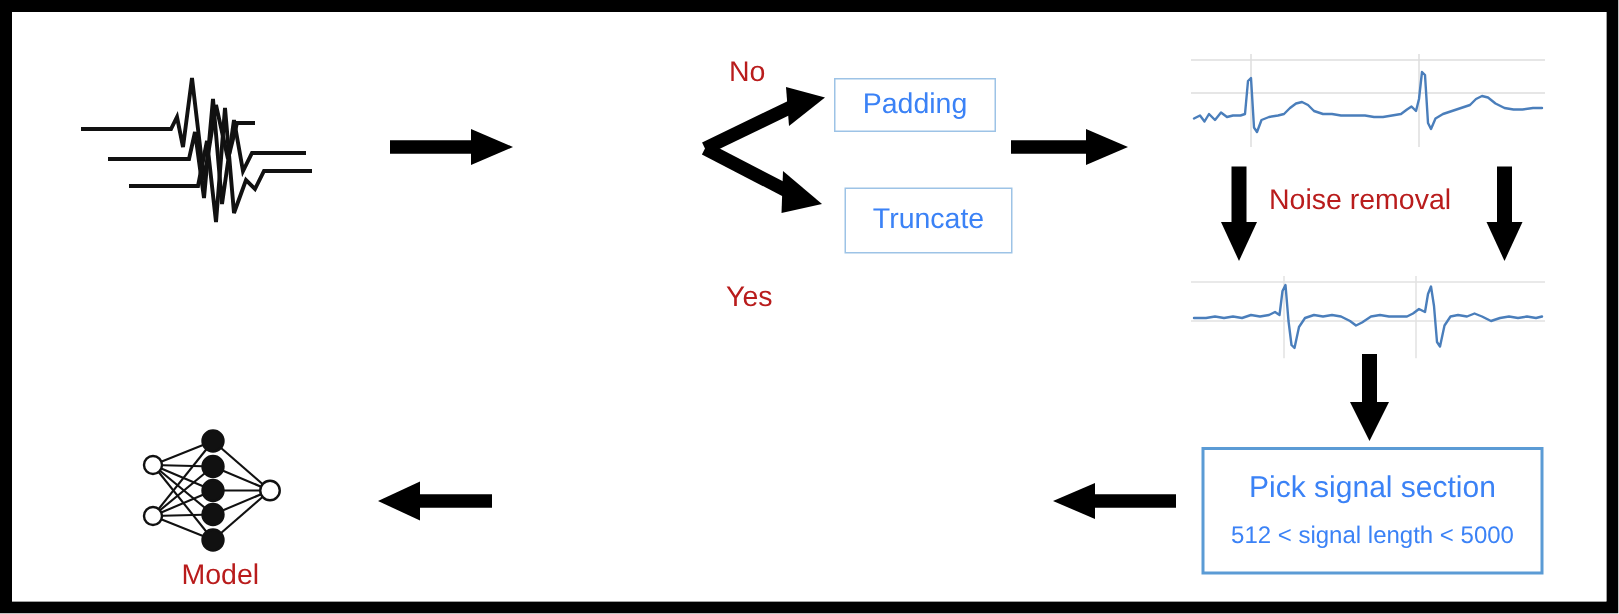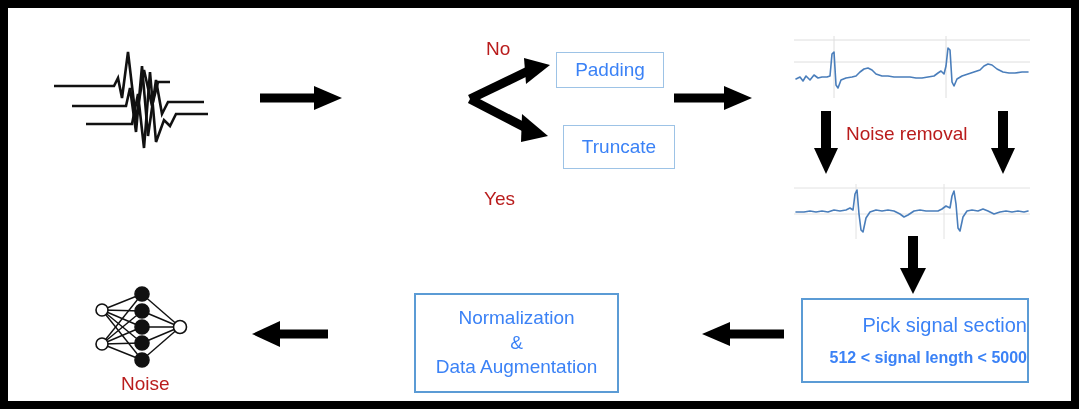--- a/index.html
+++ b/index.html
@@ -56,24 +56,23 @@
     font-size: 19px;
   }
   .box-truncate {
     left: 543px; top: 117px; width: 112px; height: 44px;
     font-size: 19px;
     margin-left: 12px;
   }
   .box-pick {
     left: 793px; top: 290px; width: 228px; height: 85px;
     gap: 2px;
-    align-items: flex-end;
   }
   .box-pick .t1 { font-size: 20px; margin-bottom: 10px; }
-  .box-pick .t2 { font-size: 16px; font-weight: bold; }
+  .box-pick .t2 { font-size: 16px; }
   .box-norm {
     left: 406px; top: 285px; width: 205px; height: 100px;
     font-size: 19px;
     line-height: 1.30;
   }
   
   .lbl-ecg-question { left: 347px; top: 84px; font-size: 20px; }
   .lbl-no { left: 478px; top: 30px; font-size: 19px; }
   .lbl-yes { left: 476px; top: 140px; font-size: 19px; margin-top: 40px; }
   .lbl-noise { left: 838px; top: 115px; font-size: 19px; }
@@ -143,25 +142,20 @@
         </g>
         <path fill="none" stroke="#4a7ebb" stroke-width="1.6" stroke-linejoin="round" stroke-linecap="round" d="M2,28 L10,28 L16,27 L22,28 L28,27 L34,28 L40,26 L46,27 L52,26 L56,24 L59,26 L61,10 L63,6 L65,30 L67,46 L69,48 L72,34 L76,28 L82,26 L88,27 L94,26 L100,27 L106,30 L110,33 L114,31 L120,27 L126,26 L132,27 L138,27 L144,27 L148,25 L152,22 L156,24 L158,12 L160,7 L162,20 L164,44 L166,47 L169,33 L173,27 L178,26 L184,27 L189,25 L194,27 L200,30 L206,28 L212,27 L218,28 L224,27 L230,28 L234,27"></path>
       </svg>
     </div>
 
     <div class="pbox pbox-thick box-pick">
       <span class="t1">Pick signal section</span>
       <span class="t2">512 &lt; signal length &lt; 5000</span>
     </div>
 
-    <div class="pbox pbox-thick box-norm">
-      <span>Normalization</span>
-      <span>&amp;</span>
-      <span>Data Augmentation</span>
-    </div>
 
     <div class="nn-icon">
       <svg viewBox="0 0 110 82" width="110" height="82" aria-hidden="true">
         <g stroke="#111111" stroke-width="1.4" fill="none">
           <line x1="16" y1="24" x2="56" y2="8"></line>
           <line x1="16" y1="24" x2="56" y2="25"></line>
           <line x1="16" y1="24" x2="56" y2="41"></line>
           <line x1="16" y1="24" x2="56" y2="57"></line>
           <line x1="16" y1="24" x2="56" y2="74"></line>
           <line x1="16" y1="58" x2="56" y2="8"></line>
@@ -180,21 +174,21 @@
           <circle cx="16" cy="58" r="6" fill="#ffffff"></circle>
           <circle cx="94" cy="41" r="6.5" fill="#ffffff"></circle>
           <circle cx="56" cy="8" r="7" fill="#111111"></circle>
           <circle cx="56" cy="25" r="7" fill="#111111"></circle>
           <circle cx="56" cy="41" r="7" fill="#111111"></circle>
           <circle cx="56" cy="57" r="7" fill="#111111"></circle>
           <circle cx="56" cy="74" r="7" fill="#111111"></circle>
         </g>
       </svg>
     </div>
-    <div class="label lbl-model">Noise</div>
+    <div class="label lbl-model">Model</div>
 
     <svg class="svg-layer" viewBox="0 0 1063 393" width="1063" height="393">
 
       <g>
         <line x1="252" y1="90" x2="308" y2="90" stroke="#000" stroke-width="9"></line>
         <polygon points="306,78 334,90 306,102" fill="#000"></polygon>
       </g>
 
       <g>
         <line x1="462" y1="91" x2="520" y2="63" stroke="#000" stroke-width="9"></line>

